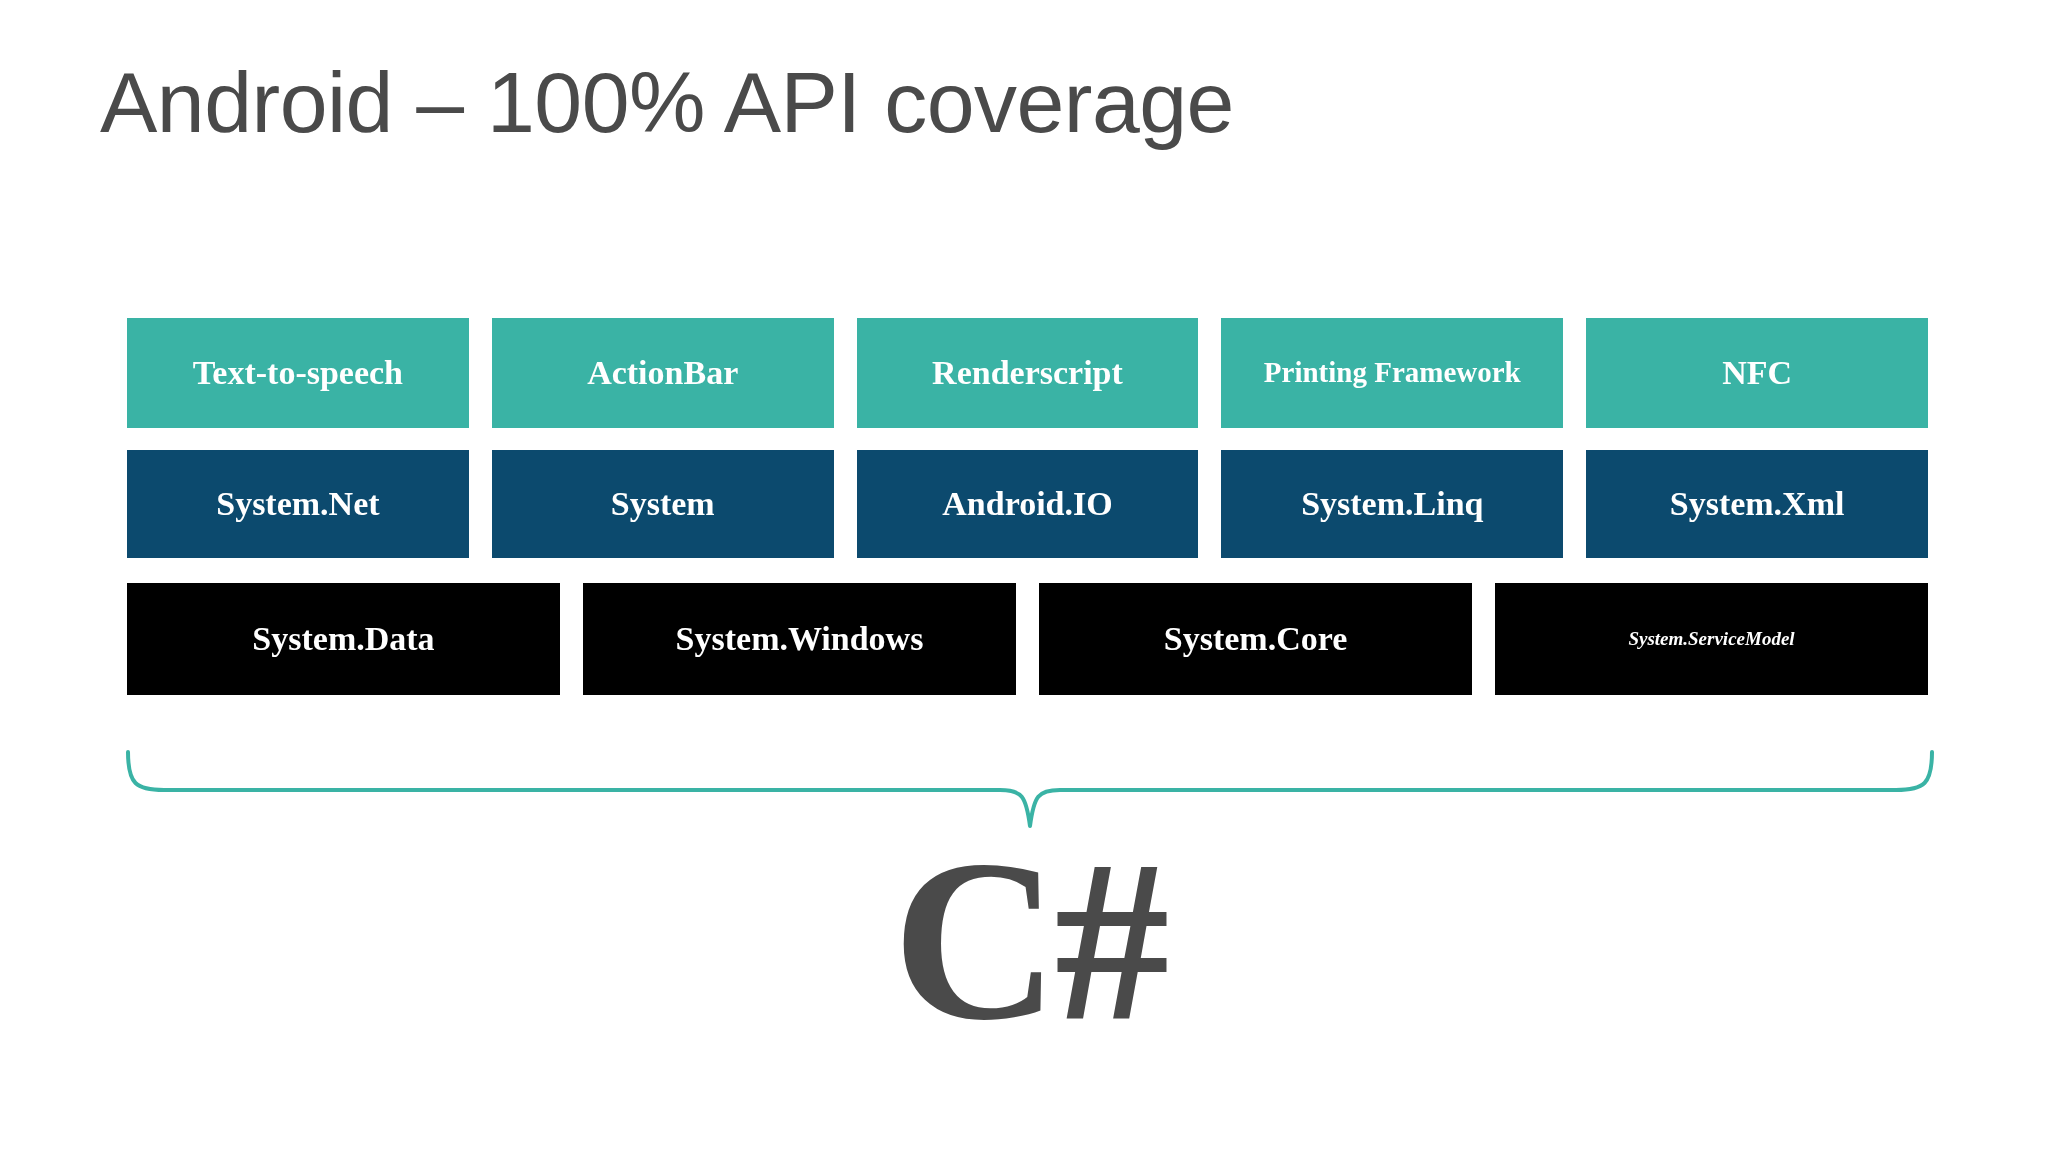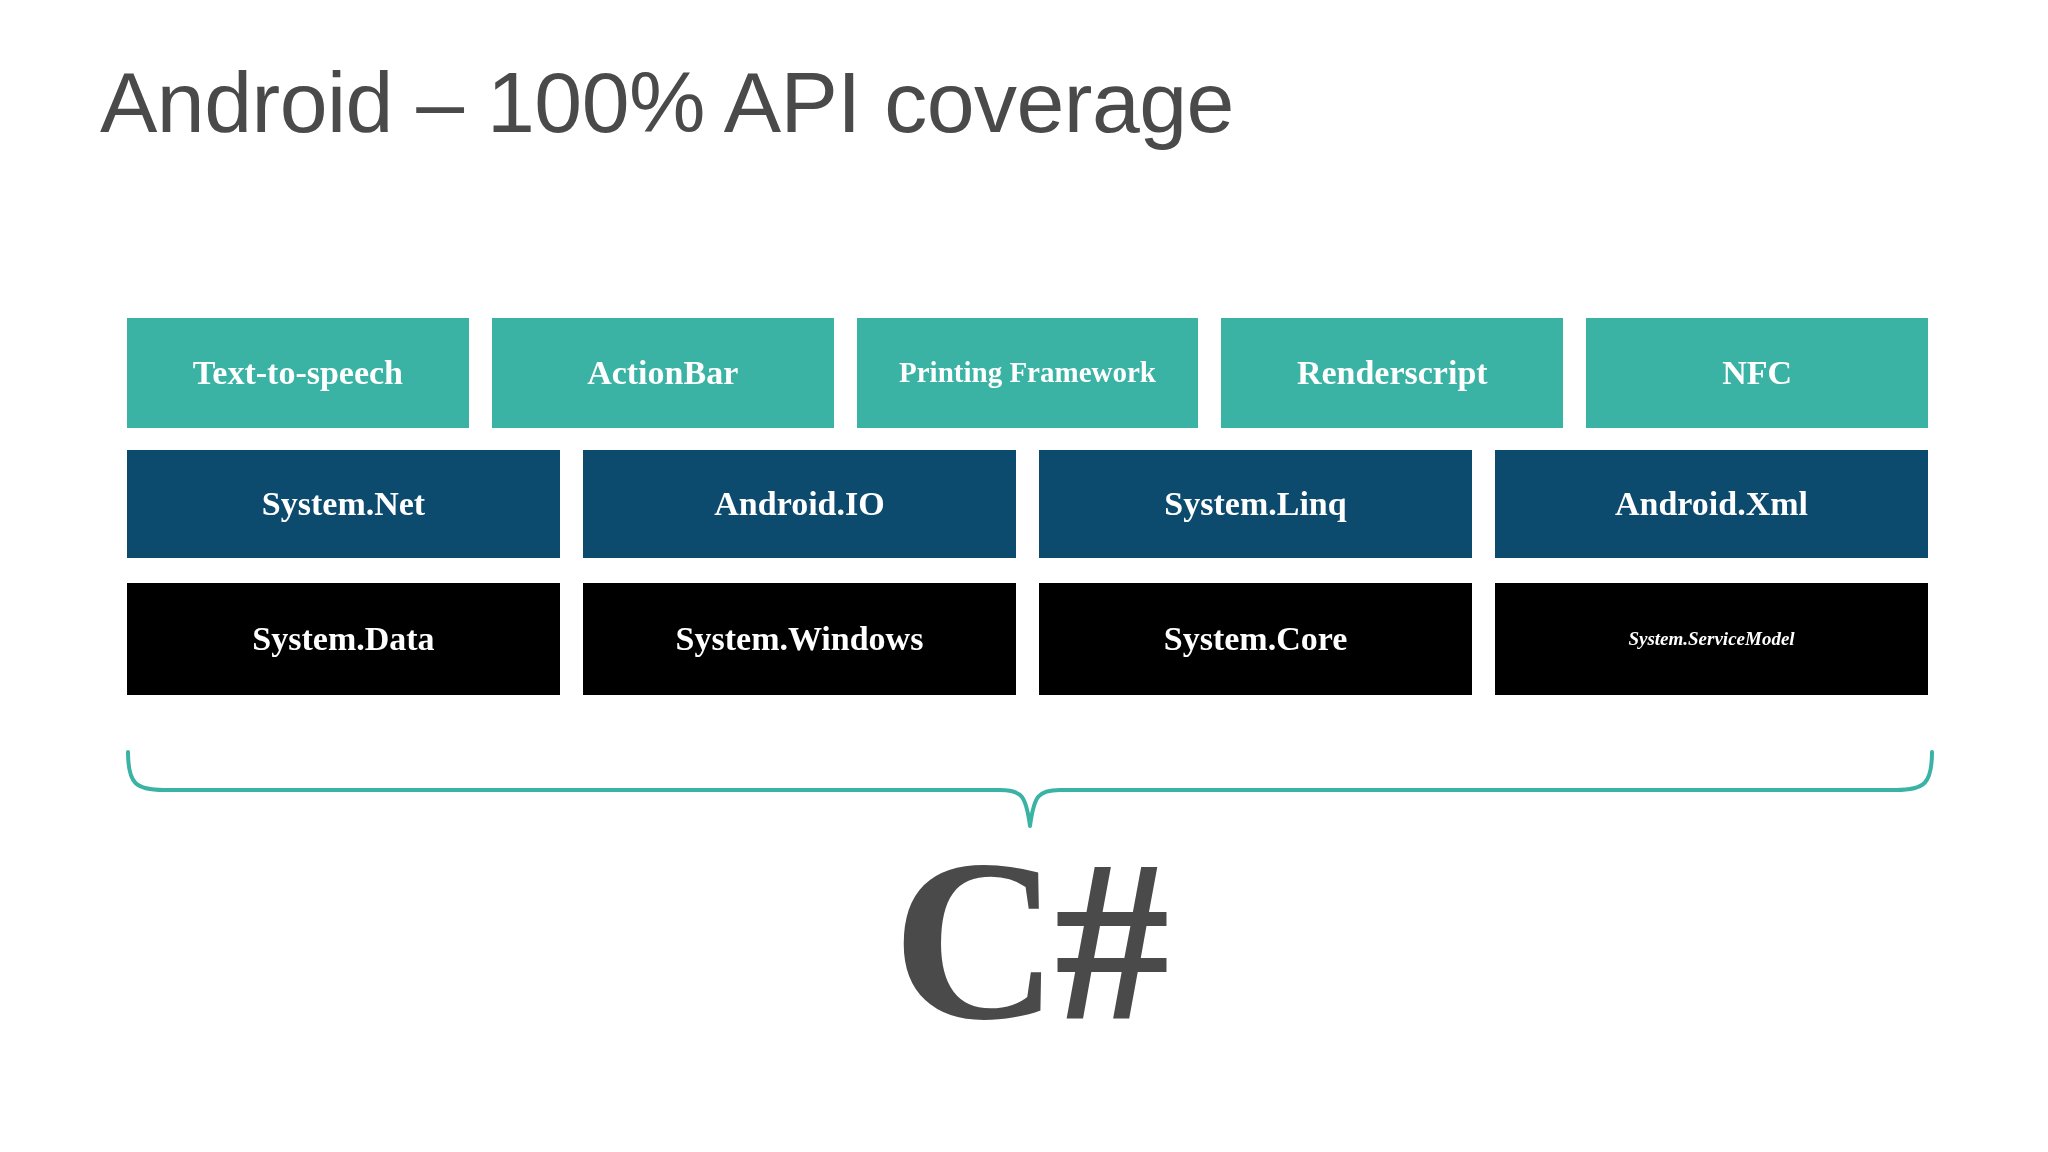--- a/index.html
+++ b/index.html
@@ -120,42 +120,45 @@
   <div id="api-grid">
 
     <div class="grid-row row-1">
       <div class="api-box">
         <span class="box-label">Text-to-speech</span>
       </div>
       <div class="api-box">
         <span class="box-label">ActionBar</span>
       </div>
       <div class="api-box">
-        <span class="box-label sm">Printing Framework</span>
+        <span class="box-label">Renderscript</span>
       </div>
       <div class="api-box">
-        <span class="box-label">Renderscript</span>
+        <span class="box-label sm">Printing Framework</span>
       </div>
       <div class="api-box">
         <span class="box-label">NFC</span>
       </div>
     </div>
 
     <div class="grid-row row-2">
       <div class="api-box">
         <span class="box-label">System.Net</span>
       </div>
       <div class="api-box">
+        <span class="box-label">System</span>
+      </div>
+      <div class="api-box">
         <span class="box-label">Android.IO</span>
       </div>
       <div class="api-box">
         <span class="box-label">System.Linq</span>
       </div>
       <div class="api-box">
-        <span class="box-label">Android.Xml</span>
+        <span class="box-label">System.Xml</span>
       </div>
     </div>
 
     <div class="grid-row row-3">
       <div class="api-box">
         <span class="box-label">System.Data</span>
       </div>
       <div class="api-box">
         <span class="box-label">System.Windows</span>
       </div>

